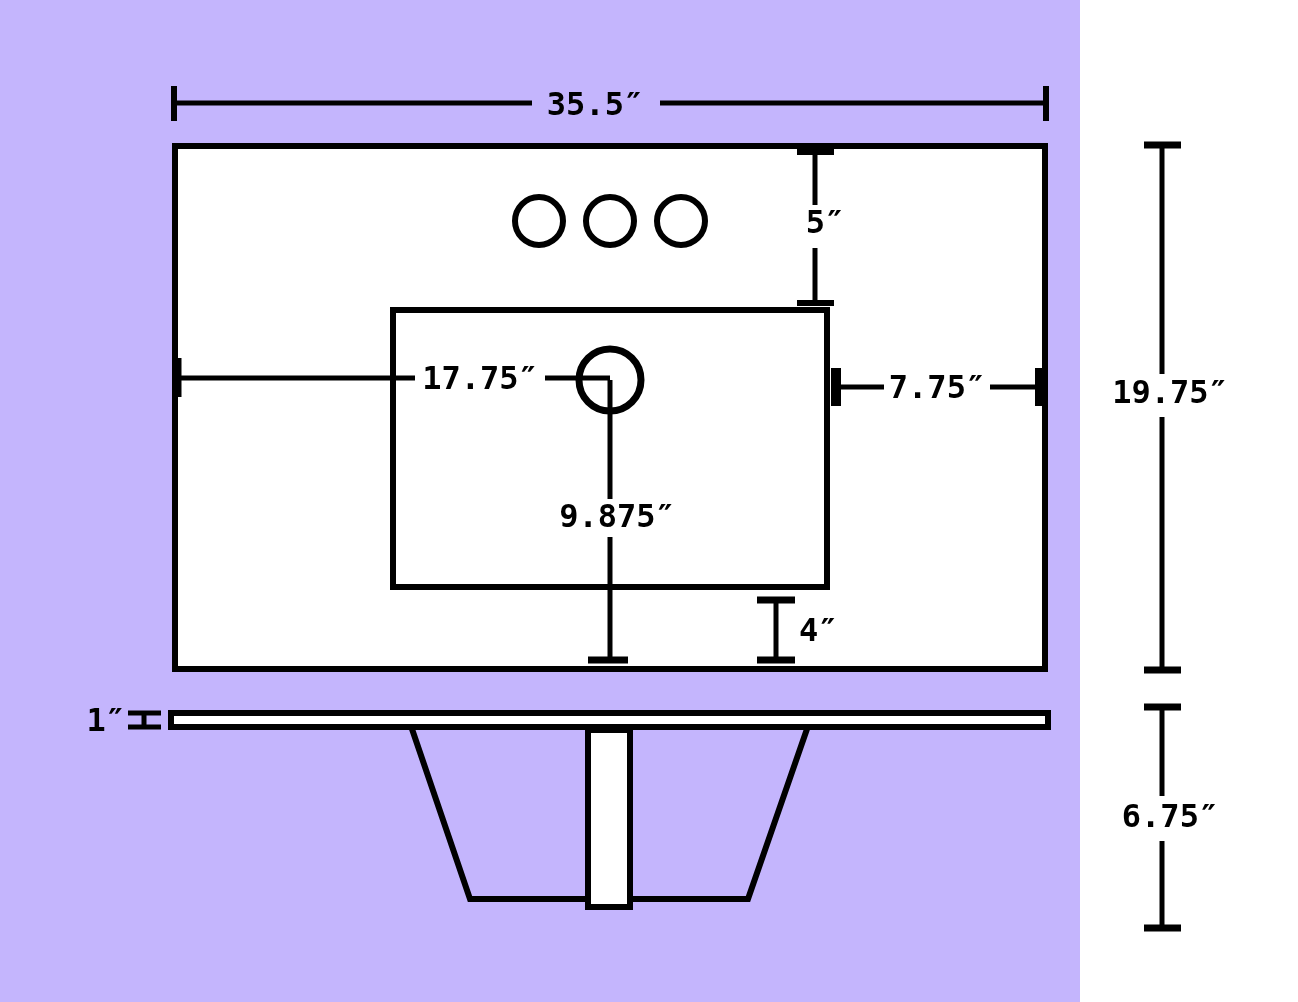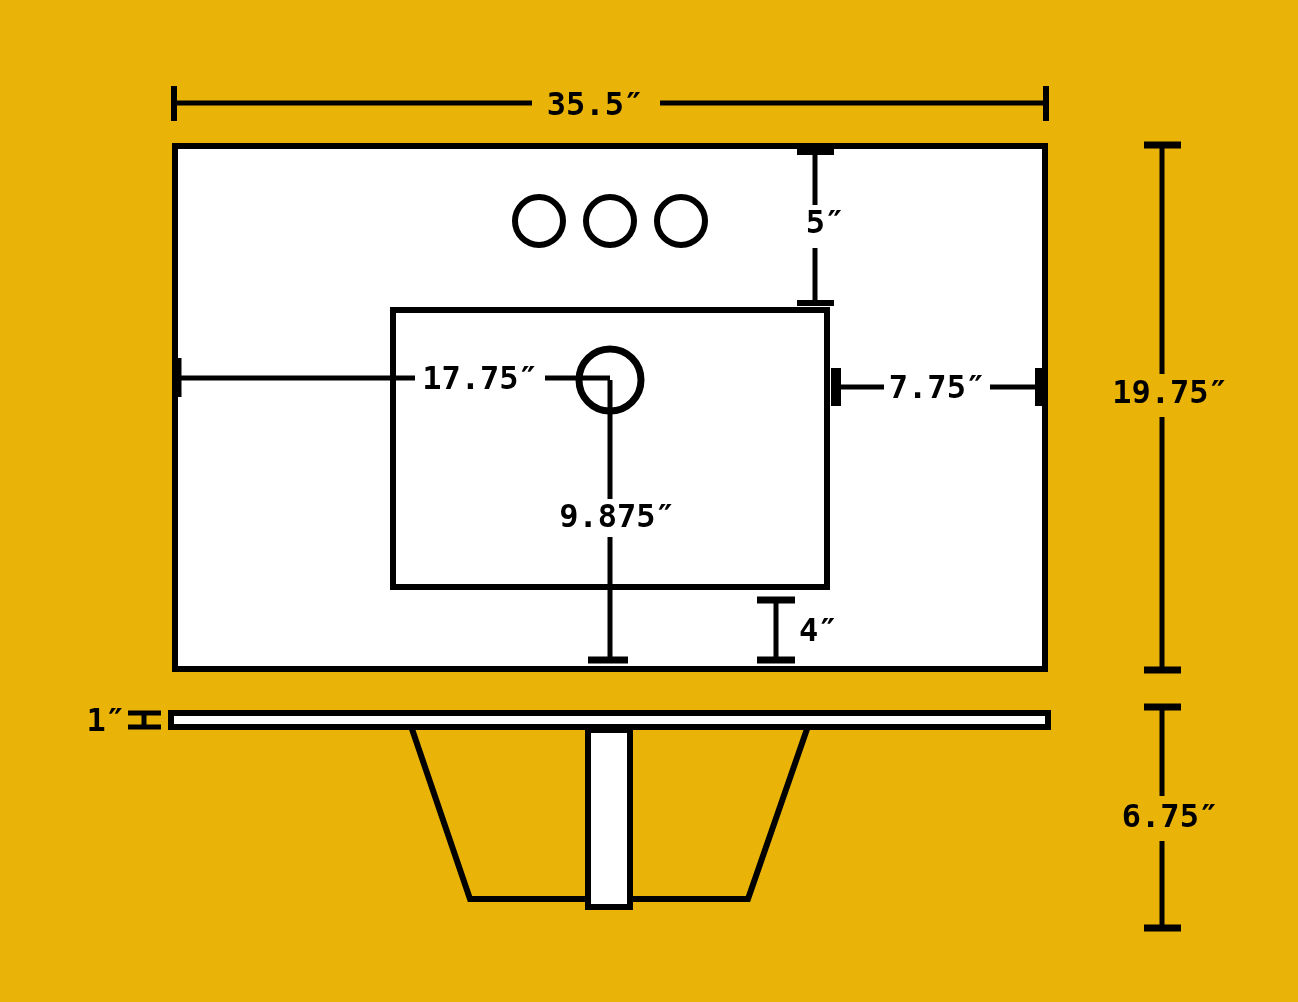--- a/index.html
+++ b/index.html
@@ -5,23 +5,23 @@
   html, body {
     margin: 0;
     padding: 0;
     background: #ffffff;
     width: 1298px;
     height: 1002px;
     overflow: hidden;
   }
   .drawing-wrap {
     position: relative;
-    width: 1298px;
+    width: 1080px;
     height: 1002px;
-    background: #eab308;
+    background: #c4b5fd;
   }
   svg { display: block; }
   svg text {
     font-family: "DejaVu Sans Mono", monospace;
     font-weight: bold;
     font-size: 32px;
     fill: #000000;
   }
   .shape {
     stroke: #000000;

